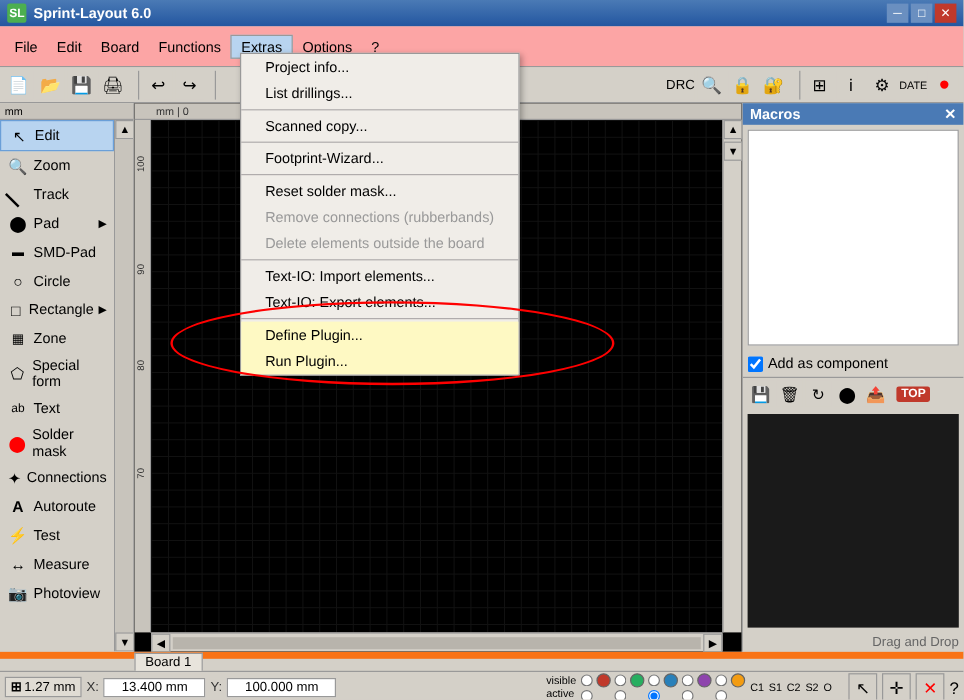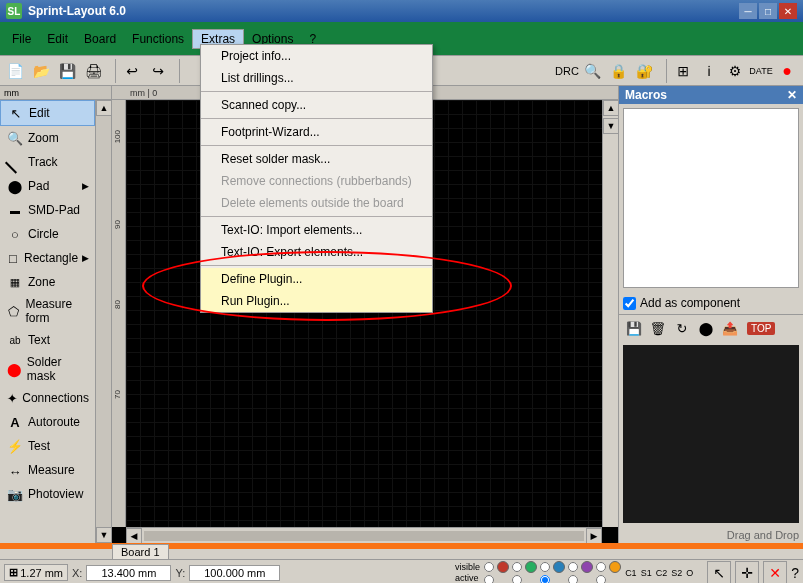--- a/index.html
+++ b/index.html
@@ -26,21 +26,21 @@
     .title-bar .win-controls { display: flex; gap: 2px; }
     .win-controls .ctrl-btn {
       width: 18px; height: 16px; background: #6a8fc0; border: none;
       color: white; font-size: 10px; cursor: pointer; display: flex; align-items: center; justify-content: center;
     }
     .win-controls .close-btn { background: #c0392b; }
 
     
     .menu-bar {
       height: 34px;
-      background: #15803d;
+      background: #fca5a5;
       display: flex;
       align-items: center;
       border-bottom: 1px solid #999;
       padding: 0 4px;
     }
     .menu-item {
       padding: 2px 8px;
       cursor: pointer;
       font-size: 12px;
     }
@@ -212,21 +212,21 @@
       display: flex;
       align-items: center;
       justify-content: flex-end;
       gap: 4px;
     }
     .top-badge {
       background: #c0392b;
       color: white;
       padding: 1px 4px;
       font-size: 10px;
-      font-weight: normal;
+      font-weight: bold;
       border-radius: 2px;
     }
 
     
     .status-bar {
       height: 26px;
       background: #d4d0c8;
       border-top: 1px solid #999;
       display: flex;
       align-items: center;
@@ -409,21 +409,21 @@
           <span class="si-icon">□</span>
           <span>Rectangle</span>
           <span class="si-arrow">▶</span>
         </div>
         <div class="sidebar-item">
           <span class="si-icon" style="font-size:11px;">▦</span>
           <span>Zone</span>
         </div>
         <div class="sidebar-item">
           <span class="si-icon">⬠</span>
-          <span>Measure form</span>
+          <span>Special form</span>
         </div>
         <div class="sidebar-item">
           <span class="si-icon" style="font-size:10px;font-weight:normal;">ab</span>
           <span>Text</span>
         </div>
         <div class="sidebar-item">
           <span class="si-icon" style="color:red;">⬤</span>
           <span>Solder mask</span>
         </div>
         <div class="sidebar-item">

